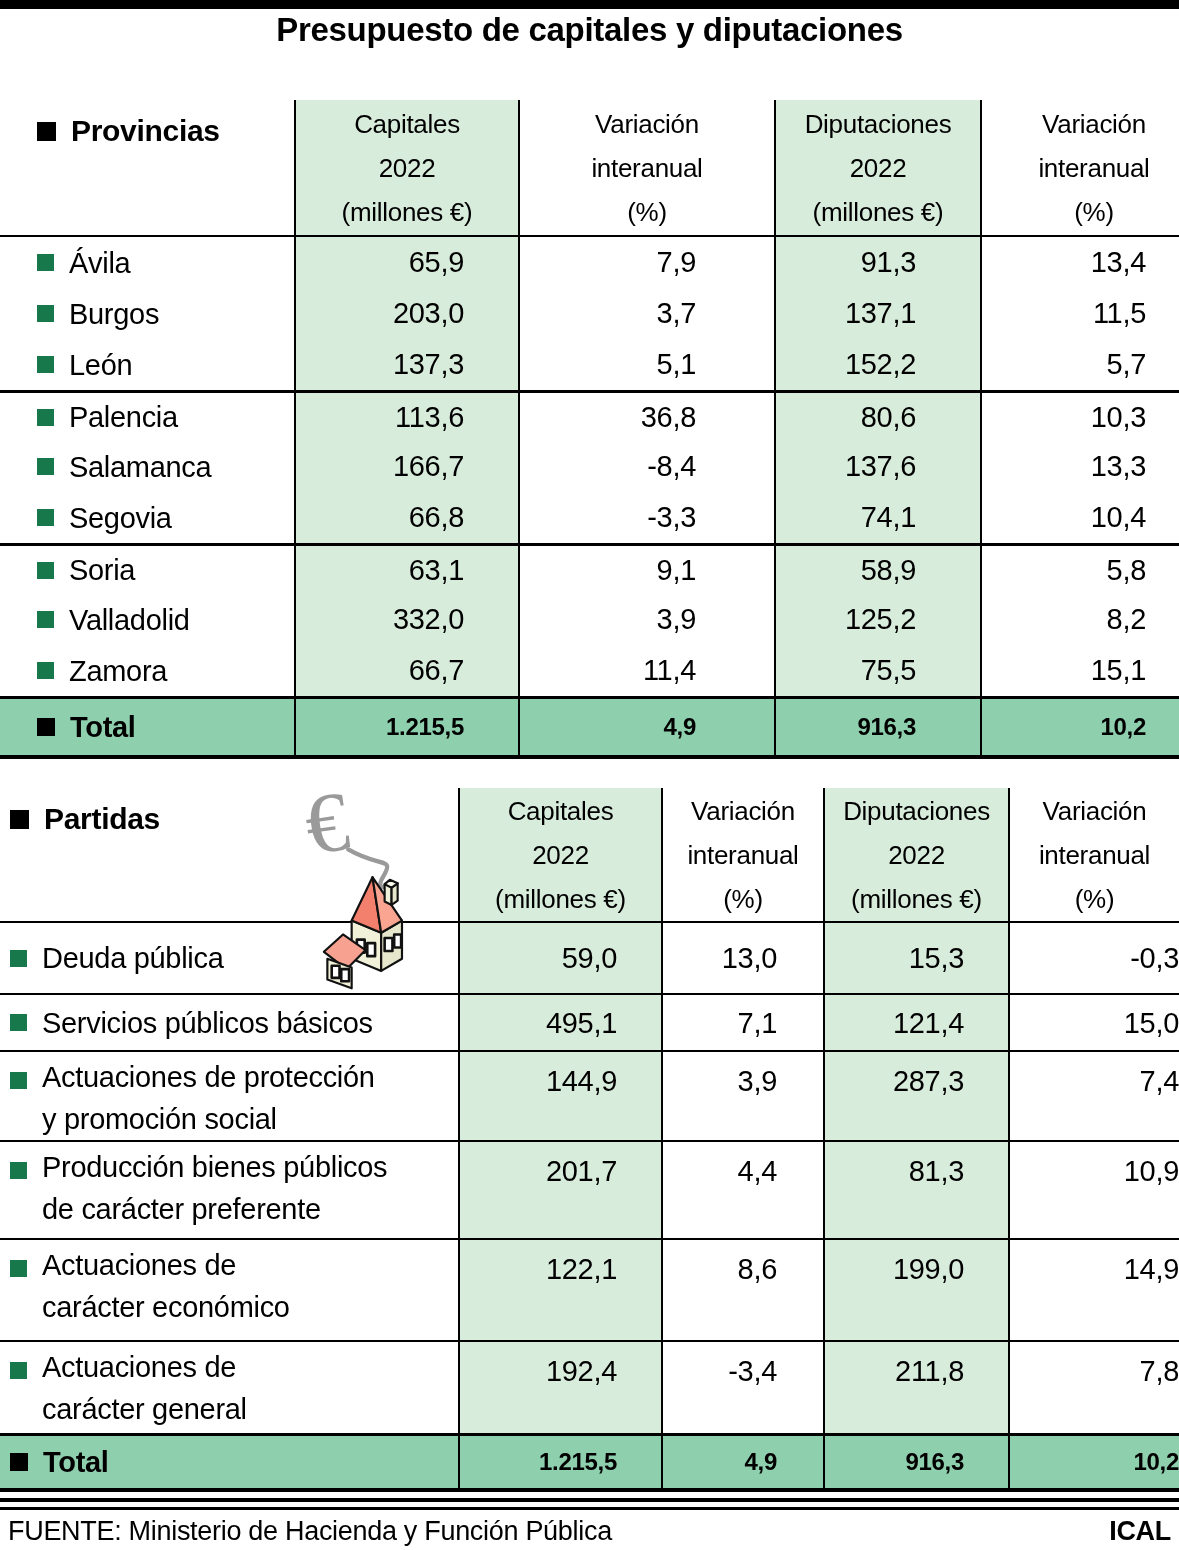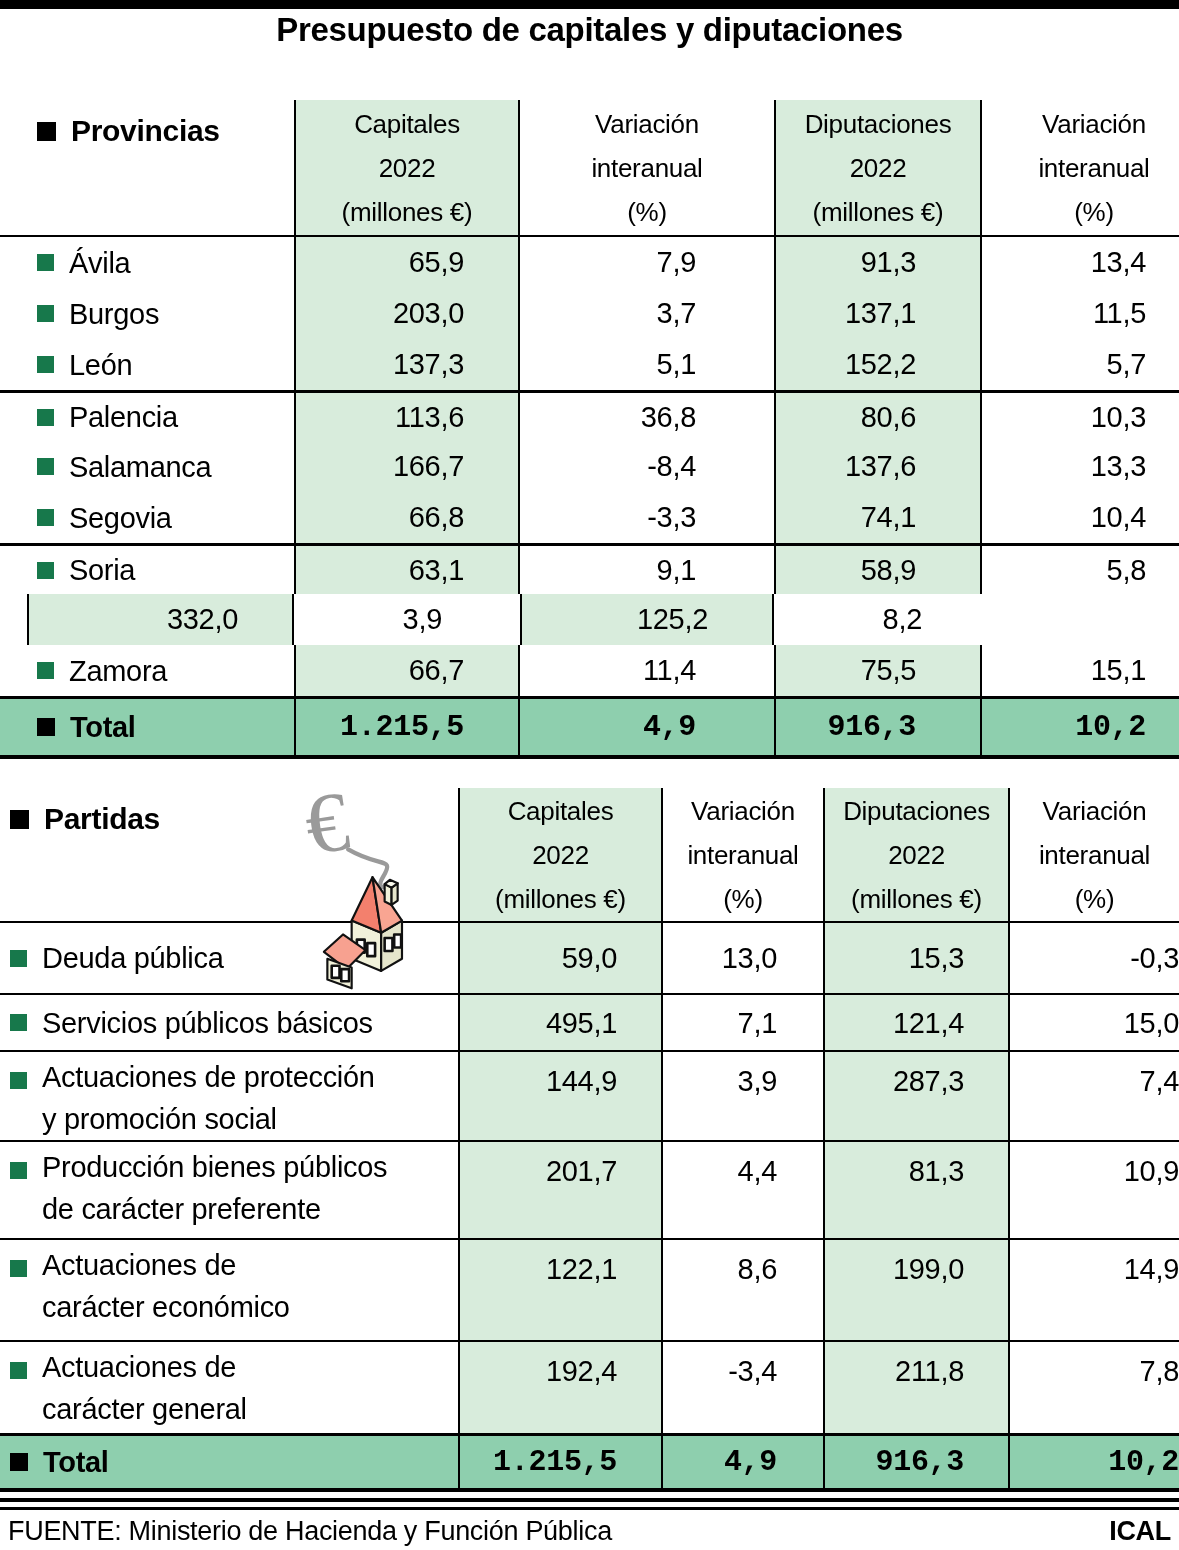--- a/index.html
+++ b/index.html
@@ -63,21 +63,21 @@
   .rh98{height:98px;}
   .rh102{height:102px;}
   .rh91{height:91px;}
   .t2 .row.nb{border-bottom:none;}
 
   .row.total{background:#8ecfae;border-top:3px solid #000;border-bottom:4px solid #000;}
   .t1 .row.total{height:63px;}
   .t2 .row.total{height:59px;}
   .row.total .g{background:transparent;}
   .row.total .lab{align-items:center;font-weight:bold;}
-  .row.total .num{align-items:center;font-weight:bold;font-size:30px;font-family:Liberation Mono, monospace;}
+  .row.total .num{align-items:center;font-weight:bold;font-size:24px;}
   .row.total .bullet{background:#000;width:18px;height:18px;}
 
   .dbl-rule{position:absolute;left:0;top:1498px;width:1179px;height:5px;
             border-top:4px solid #000;border-bottom:3px solid #000;box-sizing:content-box;}
   .footer{position:absolute;left:0;top:1516px;width:1179px;display:flex;
           justify-content:space-between;padding:0 8px;box-sizing:border-box;font-size:27px;}
   .credit{font-weight:bold;}
 
   .house-icon{position:absolute;left:300px;top:780px;z-index:5;}
 </style>
@@ -172,20 +172,24 @@
       <div class="cell lab">
           <span class="bullet"></span>
           <span class="lab-text">Soria</span>
         </div>
       <div class="cell num g c2">63,1</div>
       <div class="cell num c3">9,1</div>
       <div class="cell num g c4">58,9</div>
       <div class="cell num c5">5,8</div>
     </div>
     <div class="row data">
+      <div class="cell lab">
+          <span class="bullet"></span>
+          <span class="lab-text">Valladolid</span>
+        </div>
       <div class="cell num g c2">332,0</div>
       <div class="cell num c3">3,9</div>
       <div class="cell num g c4">125,2</div>
       <div class="cell num c5">8,2</div>
     </div>
     <div class="row data">
       <div class="cell lab">
           <span class="bullet"></span>
           <span class="lab-text">Zamora</span>
         </div>

